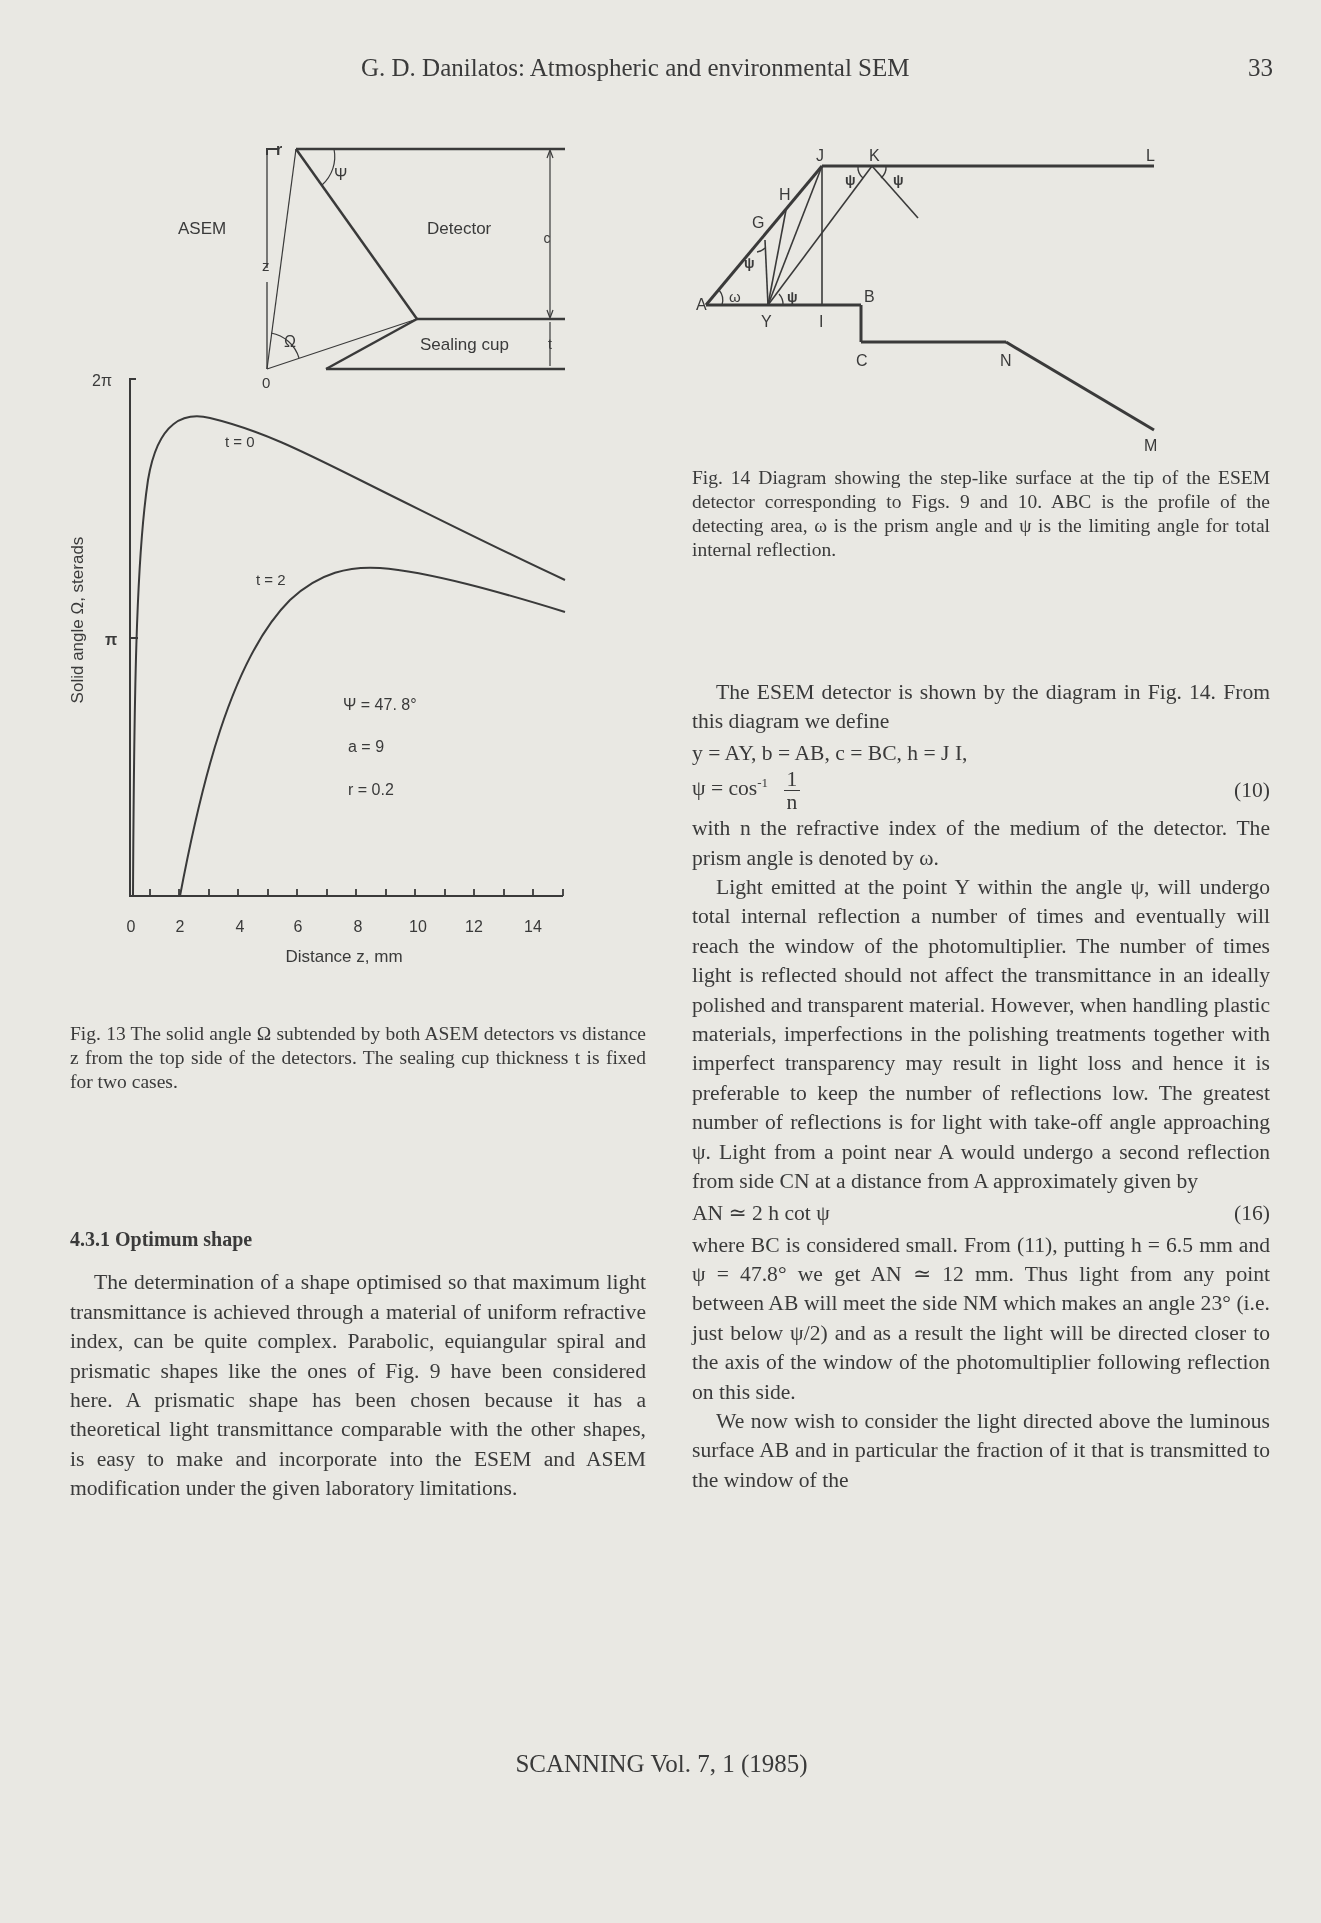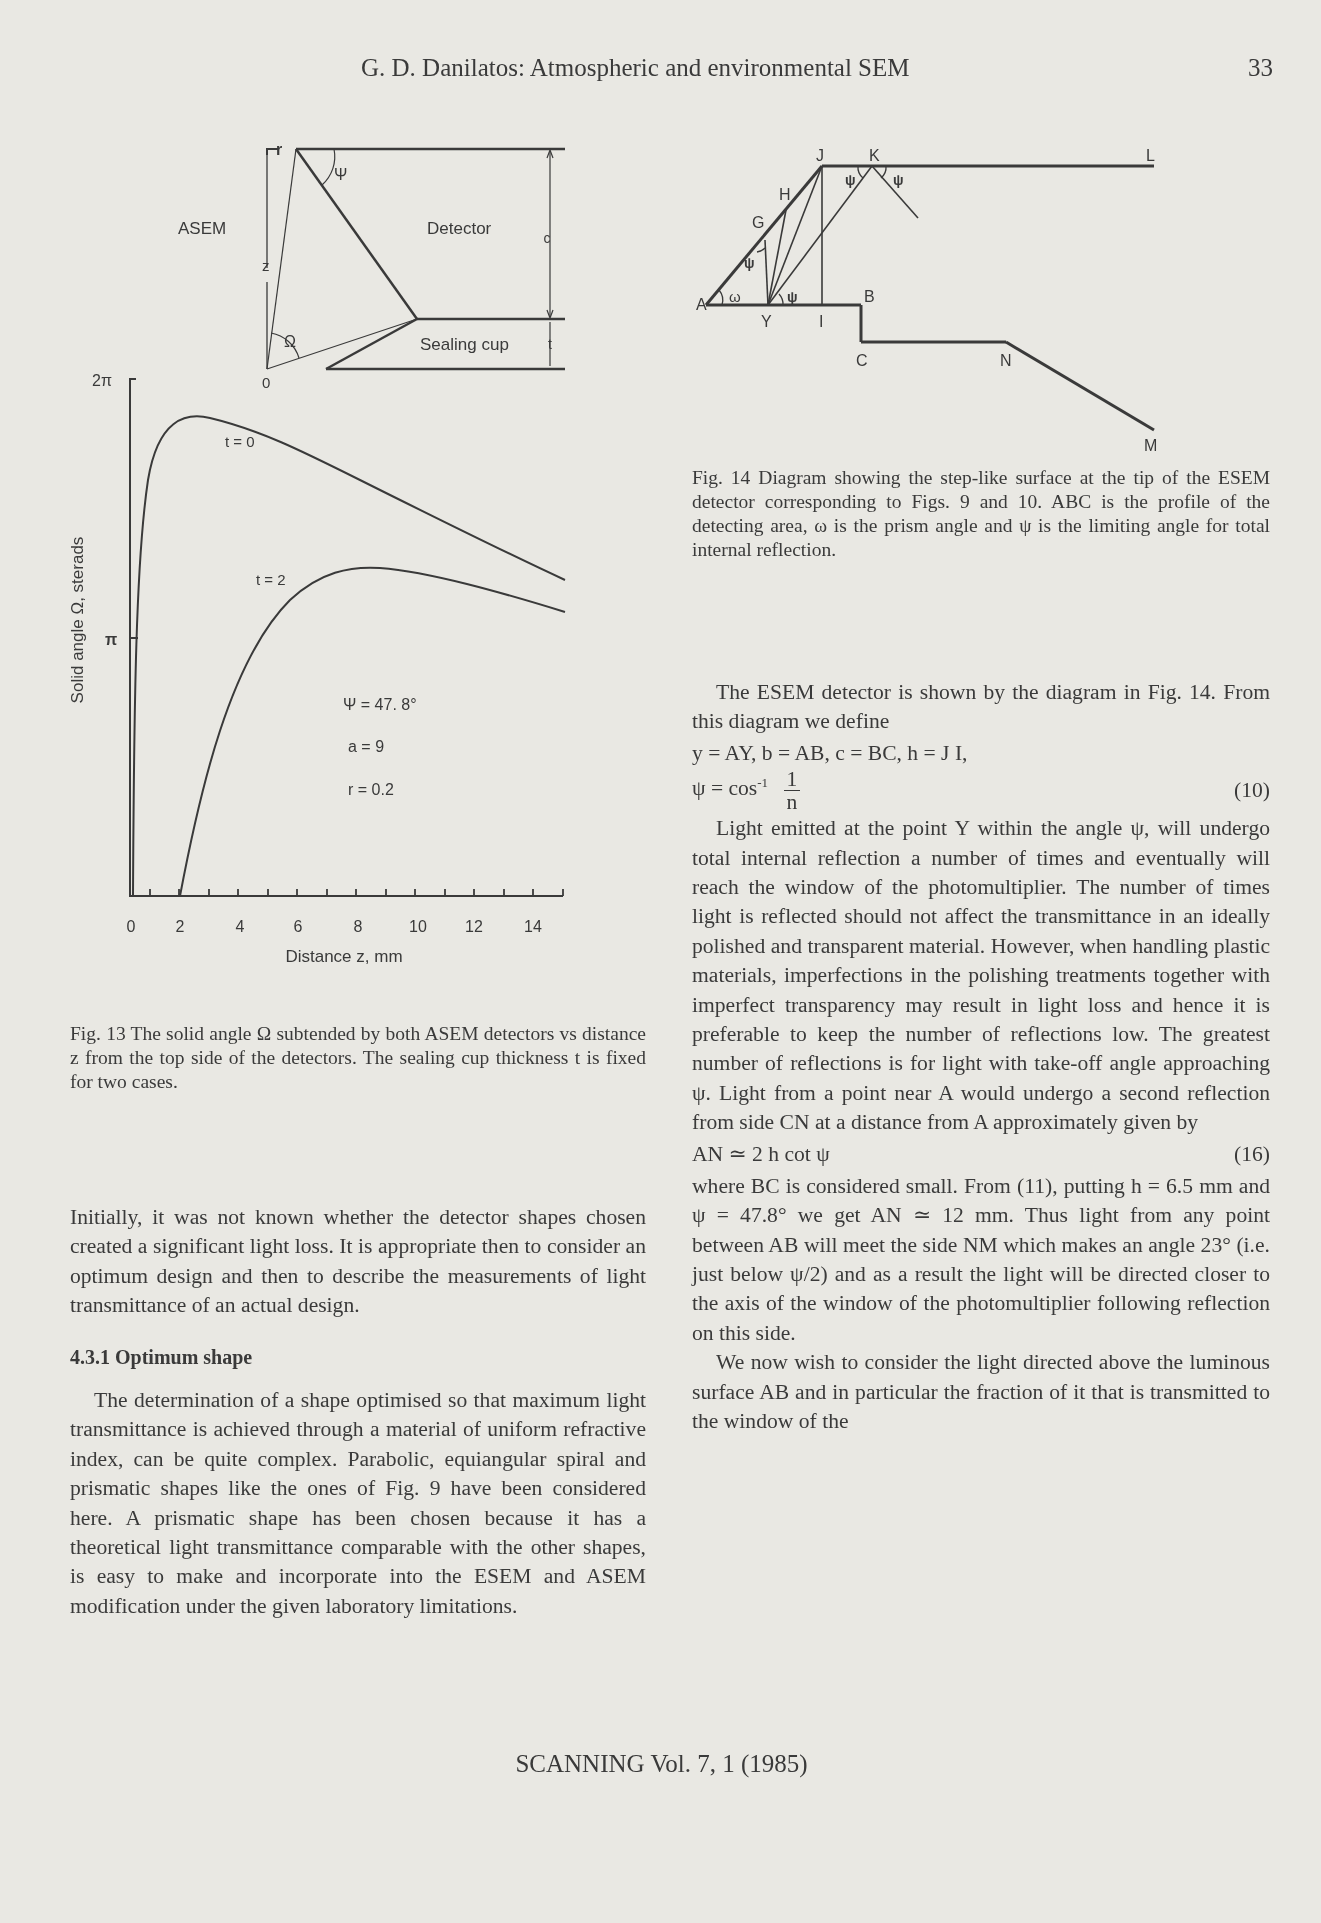--- a/index.html
+++ b/index.html
@@ -180,36 +180,36 @@
     <text x="744" y="268" font-size="14" font-weight="bold">ψ</text>
     <text x="787" y="302" font-size="14" font-weight="bold">ψ</text>
     <text x="845" y="185" font-size="14" font-weight="bold">ψ</text>
     <text x="893" y="185" font-size="14" font-weight="bold">ψ</text>
   </g>
 </svg>
 
 <div class="abs caption" style="left:692px; top:466px; width:578px;">Fig. 14  Diagram showing the step-like surface at the tip of the ESEM detector corresponding to Figs. 9 and 10. ABC is the profile of the detecting area, ω is the prism angle and ψ is the limiting angle for total internal reflection.</div>
 
 <div class="abs col" style="left:70px; top:1203px; width:576px;">
-  <p>Initially, it was not known whether the detector shapes chosen created a significant light loss. It is appropriate then to consider an optimum design and then to describe the measurements of light transmittance of an actual design.</p>
   <h4 style="margin-top:22px; margin-bottom:14px;">4.3.1 Optimum shape</h4>
   <p class="indent">The determination of a shape optimised so that maximum light transmittance is achieved through a material of uniform refractive index, can be quite complex. Parabolic, equiangular spiral and prismatic shapes like the ones of Fig. 9 have been considered here. A prismatic shape has been chosen because it has a theoretical light transmittance comparable with the other shapes, is easy to make and incorporate into the ESEM and ASEM modification under the given laboratory limitations.</p>
 </div>
 
 <div class="abs col" style="left:692px; top:678px; width:578px;">
   <p class="indent">The ESEM detector is shown by the diagram in Fig. 14. From this diagram we define</p>
   <div style="margin-top:2px;">y = AY, b = AB, c = BC, h = J I,</div>
   <div class="eq-row" style="height:46px;">
     <span>ψ = cos</span><sup style="font-size:13px;">-1</sup>
     <span class="frac">
       <span class="num">1</span>
       <span class="den">n</span>
     </span>
     <span class="eq-num" style="top:8px;">(10)</span>
   </div>
+  <p>with n the refractive index of the medium of the detector. The prism angle is denoted by ω.</p>
   <p class="indent">Light emitted at the point Y within the angle ψ, will undergo total internal reflection a number of times and eventually will reach the window of the photomultiplier. The number of times light is reflected should not affect the transmittance in an ideally polished and transparent material. However, when handling plastic materials, imperfections in the polishing treatments together with imperfect transparency may result in light loss and hence it is preferable to keep the number of reflections low. The greatest number of reflections is for light with take-off angle approaching ψ. Light from a point near A would undergo a second reflection from side CN at a distance from A approximately given by</p>
   <div class="eq-row" style="text-align:left; margin:2px 0;">
     <span>AN ≃ 2 h cot ψ</span>
     <span class="eq-num">(16)</span>
   </div>
   <p>where BC is considered small. From (11), putting h = 6.5 mm and ψ = 47.8° we get AN ≃ 12 mm. Thus light from any point between AB will meet the side NM which makes an angle 23° (i.e. just below ψ/2) and as a result the light will be directed closer to the axis of the window of the photomultiplier following reflection on this side.</p>
   <p class="indent">We now wish to consider the light directed above the luminous surface AB and in particular the fraction of it that is transmitted to the window of the</p>
 </div>
 
 <div class="abs footer">

